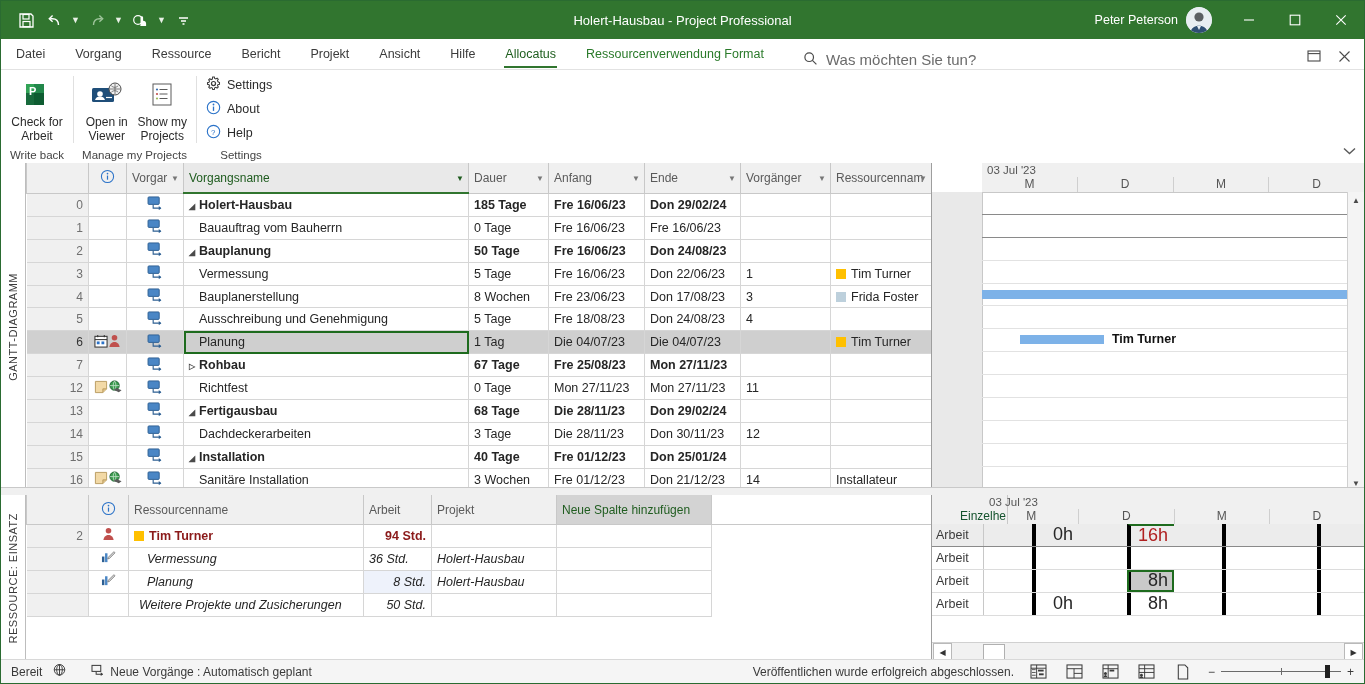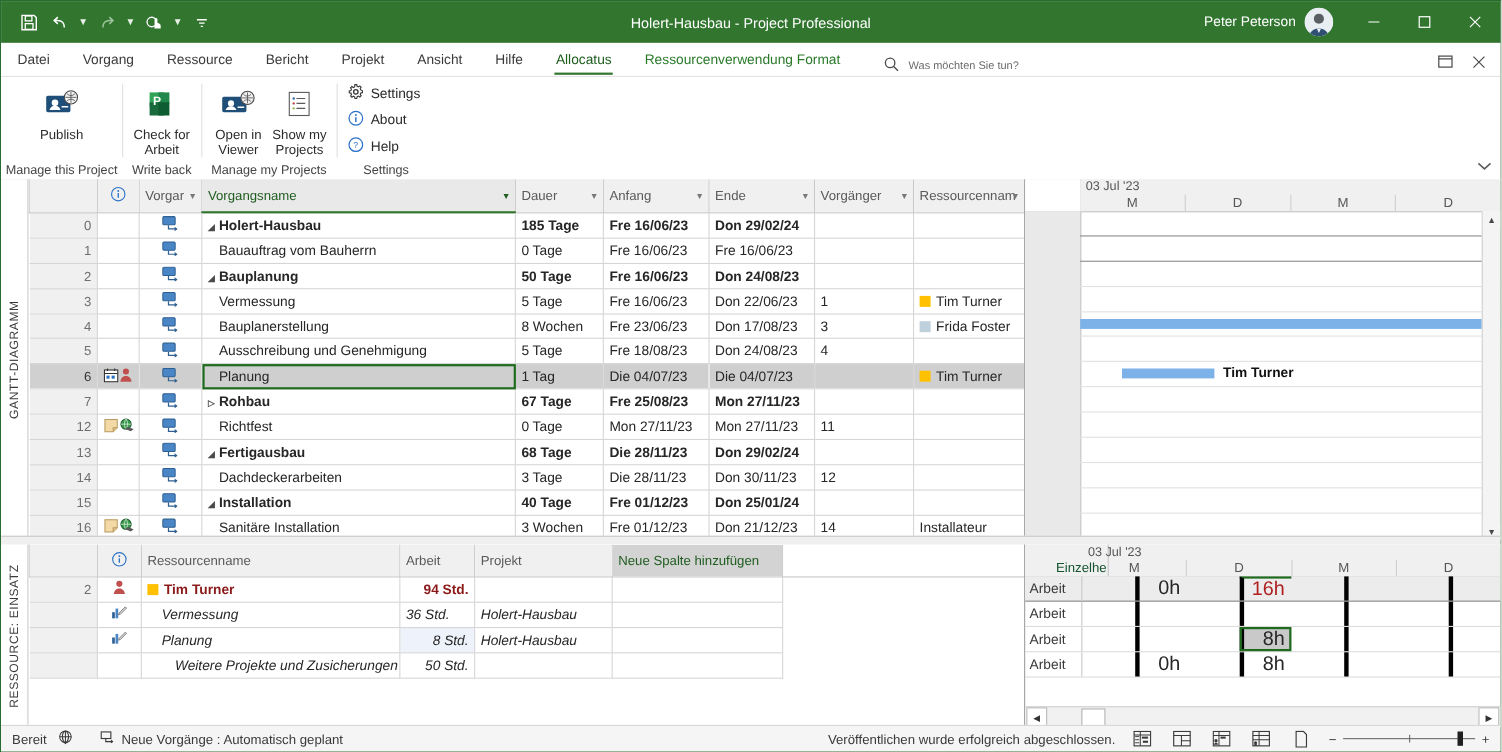--- a/index.html
+++ b/index.html
@@ -22,21 +22,21 @@
   .avatar{width:26px;height:26px;border-radius:50%;background:#dfe6ea;margin-right:14px;overflow:hidden;position:relative;}
   .win-btn{width:46px;height:38px;display:flex;align-items:center;justify-content:center;color:#fff;}
   .win-btn svg{display:block;}
 
   
   .tabbar{height:30px;background:#fff;display:flex;align-items:flex-end;position:relative;border-bottom:1px solid #e2e2e2;}
   .tab{padding:0 15px;height:29px;line-height:29px;font-size:12.5px;color:#3b3b3b;position:relative;}
   .tab.ctx{color:#2a7a2a;}
   .tab.active{color:#1e5e1e;}
   .tab.active:after{content:"";position:absolute;left:14px;right:14px;bottom:1px;height:2px;background:#31752f;}
-  .searchbox{display:flex;align-items:center;gap:8px;margin-left:24px;color:#6b6b6b;font-size:10px;}
+  .searchbox{display:flex;gap:8px;margin-left:24px;color:#6b6b6b;font-size:15px;}
   .tabbar-right{margin-left:auto;display:flex;align-items:center;gap:2px;padding-right:6px;}
   .tb-ico{width:28px;height:26px;display:flex;align-items:center;justify-content:center;color:#4a4a4a;}
 
   
   .ribbon{height:93px;background:#fff;display:flex;border-bottom:1px solid #d4d4d4;position:relative;}
   .rgroup{display:flex;flex-direction:column;justify-content:space-between;position:relative;}
   .rgroup + .rgroup:before{content:"";position:absolute;left:0;top:6px;bottom:20px;width:1px;background:#e0e0e0;}
   .rg-items{display:flex;align-items:flex-start;padding:4px 6px 0 6px;flex:1;}
   .rg-label{text-align:center;font-size:11.5px;color:#444;padding-bottom:2px;}
   .bigbtn{width:84px;display:flex;flex-direction:column;align-items:center;padding-top:4px;}
@@ -229,38 +229,20 @@
       <div class="tb-ico">
         <svg width="13" height="13" viewBox="0 0 13 13">
             <path d="M1.5 1.5l10 10M11.5 1.5l-10 10" stroke="#4a4a4a" stroke-width="1.1"></path>
           </svg>
       </div>
     </div>
   </div>
 
   <div class="ribbon">
 
-    <div class="rgroup" style="width:110px;">
-      <div class="rg-items" style="justify-content:center;">
-        <div class="bigbtn">
-          <div class="bigicon">
-            <svg width="34" height="30" viewBox="0 0 34 30">
-              <rect x="3" y="7" width="22" height="15" rx="1.5" fill="#1f4e79"></rect>
-              <circle cx="11" cy="13.5" r="3" fill="#fff"></circle>
-              <path d="M6 20c.8-2.6 2.6-3.8 5-3.8s4.2 1.2 5 3.8z" fill="#fff"></path>
-              <path d="M17 17h6" stroke="#fff" stroke-width="1.3"></path>
-              <circle cx="25.5" cy="8.5" r="6" fill="#f1f1f1" stroke="#4a4a4a" stroke-width="1"></circle>
-              <path d="M20.5 8.5h10M25.5 3.5v10M21.8 5.2c2.4 2.2 5 2.2 7.4 0M21.8 11.8c2.4-2.2 5-2.2 7.4 0" stroke="#4a4a4a" stroke-width=".7" fill="none"></path>
-            </svg>
-          </div>
-          <div class="lab">Publish</div>
-        </div>
-      </div>
-      <div class="rg-label">Manage this Project</div>
-    </div>
 
     <div class="rgroup" style="width:72px;">
       <div class="rg-items" style="justify-content:center;">
         <div class="bigbtn" style="width:66px;">
           <div class="bigicon">
             <svg width="30" height="28" viewBox="0 0 30 28">
               <rect x="4" y="3" width="13" height="13" fill="#31a356"></rect>
               <rect x="12" y="3" width="10" height="10" fill="#21874a"></rect>
               <rect x="4" y="12" width="13" height="12" fill="#186a3c"></rect>
               <rect x="12" y="12" width="10" height="12" fill="#0e5c31"></rect>
@@ -742,21 +724,21 @@
                   </svg></span></td>
               <td style="font-style:italic;padding-left:18px;">Planung</td>
               <td class="lightsel" style="text-align:right;font-style:italic;">8 Std.</td>
               <td style="font-style:italic;">Holert-Hausbau</td>
               <td></td>
               <td style="border-right:none;border-bottom:none;"></td>
             </tr>
             <tr>
               <td class="rownum"></td>
               <td class="ind" style="text-align:center;"></td>
-              <td style="font-style:italic;padding-left:30px;">Weitere Projekte und Zusicherungen</td>
+              <td style="font-style:italic;padding-left:10px;">Weitere Projekte und Zusicherungen</td>
               <td style="text-align:right;font-style:italic;">50 Std.</td>
               <td style="font-style:italic;"></td>
               <td></td>
               <td style="border-right:none;border-bottom:none;"></td>
             </tr>
           </tbody>
       </table>
     </div>
 
     <div class="usage-right">

